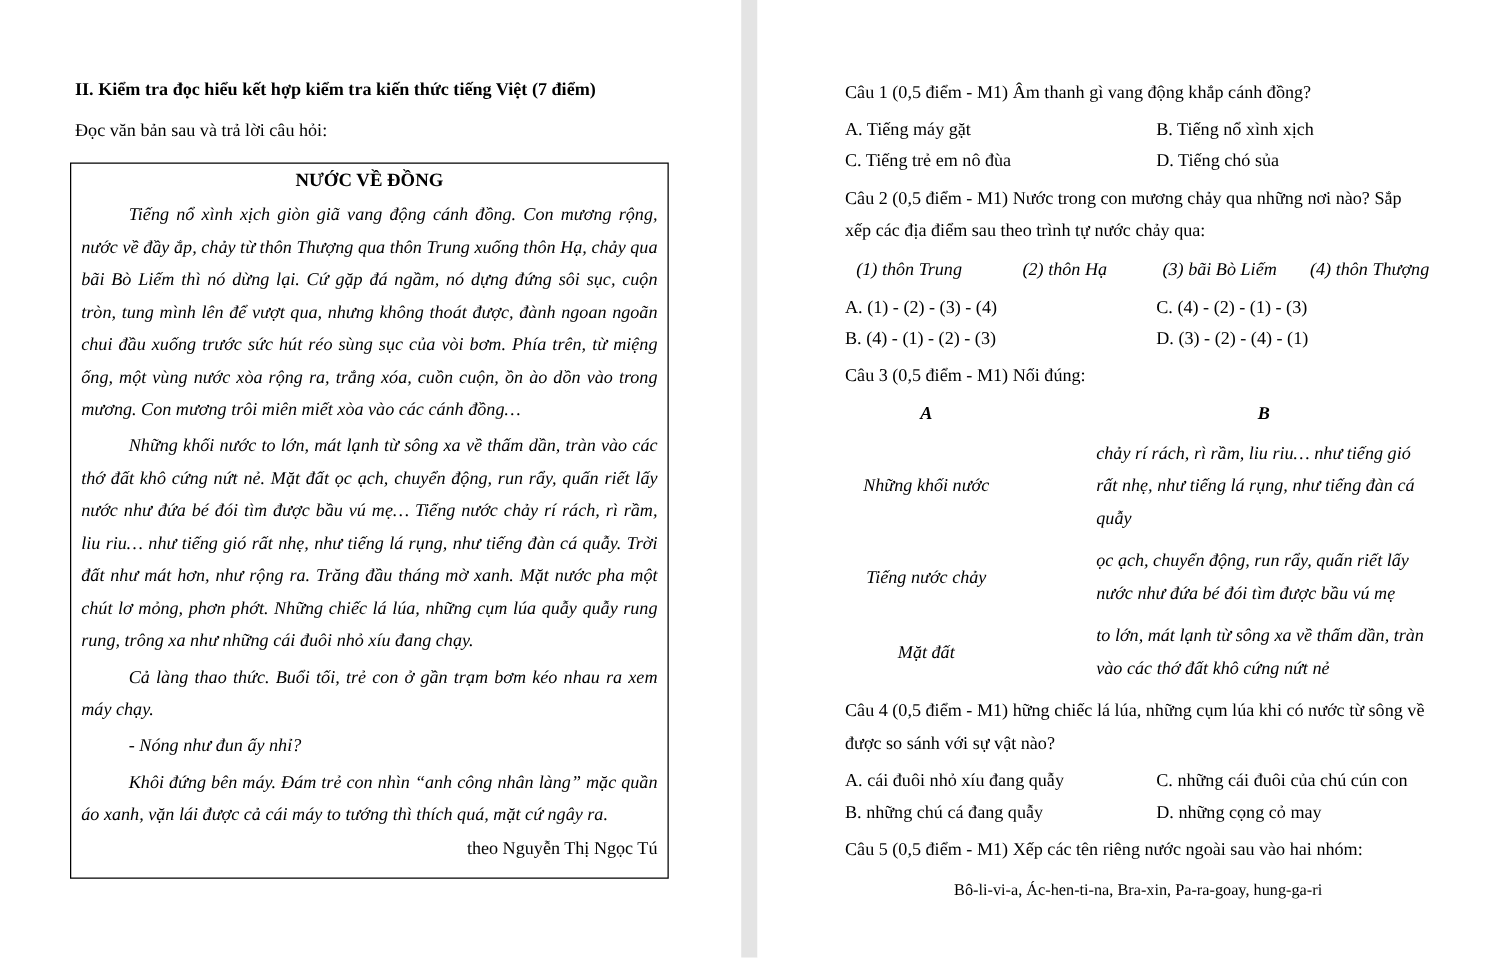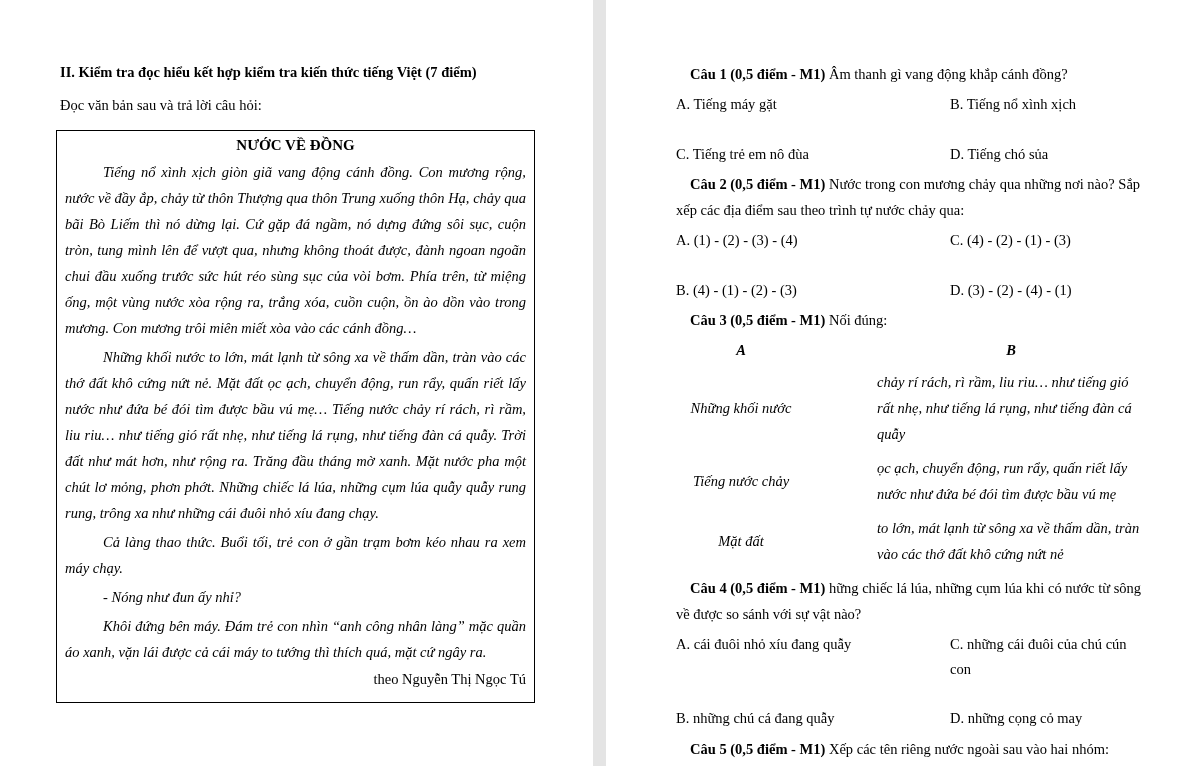--- a/index.html
+++ b/index.html
@@ -75,26 +75,25 @@
     line-height: 22px;
     text-align: right;
     margin: 3px 0 0 0;
   }
   .question { margin: 0 0 5px 0; }
   .q-text {
     font-size: 14.5px;
     line-height: 26px;
     margin: 0;
   }
-  .q-label { font-weight: bold; margin-left: 14px; }
+  .q-label { font-weight: normal; }
   .options {
     display: grid;
     grid-template-columns: 249px 1fr;
     margin: 5px 0 4px 0;
-    gap: 25px;
   }
   .options .opt {
     font-size: 14.5px;
     line-height: 24.5px;
   }
   .items-row {
     display: grid;
     grid-template-columns: 133px 112px 118px auto;
     padding-left: 9px;
     margin: 5px 0 4px 0;
@@ -172,20 +171,26 @@
     <div class="options">
       <div class="opt">A. Tiếng máy gặt</div>
       <div class="opt">B. Tiếng nổ xình xịch</div>
       <div class="opt">C. Tiếng trẻ em nô đùa</div>
       <div class="opt">D. Tiếng chó sủa</div>
     </div>
   </div>
 
   <div class="question">
     <p class="q-text"><span class="q-label">Câu 2 (0,5 điểm - M1)</span> <span>Nước trong con mương chảy qua những nơi nào? Sắp xếp các địa điểm sau theo trình tự nước chảy qua:</span></p>
+    <div class="items-row">
+      <div class="item">(1) thôn Trung</div>
+      <div class="item">(2) thôn Hạ</div>
+      <div class="item">(3) bãi Bò Liếm</div>
+      <div class="item">(4) thôn Thượng</div>
+    </div>
     <div class="options">
       <div class="opt">A. (1) - (2) - (3) - (4)</div>
       <div class="opt">C. (4) - (2) - (1) - (3)</div>
       <div class="opt">B. (4) - (1) - (2) - (3)</div>
       <div class="opt">D. (3) - (2) - (4) - (1)</div>
     </div>
   </div>
 
   <div class="question">
     <p class="q-text"><span class="q-label">Câu 3 (0,5 điểm - M1)</span> <span>Nối đúng:</span></p>

